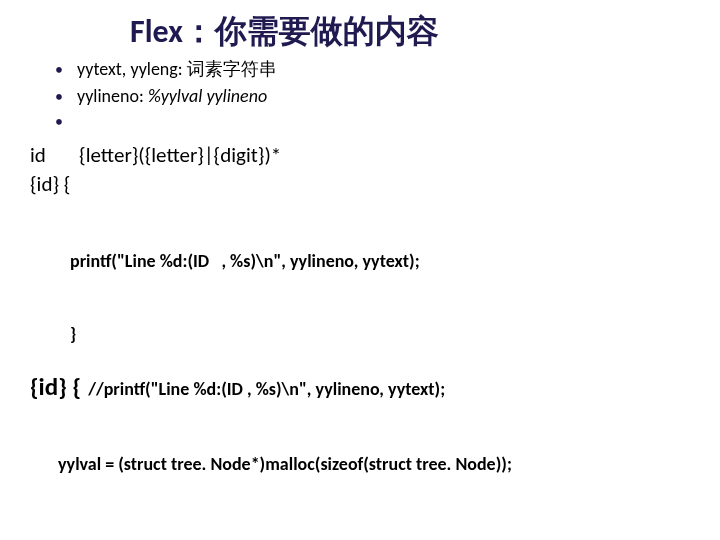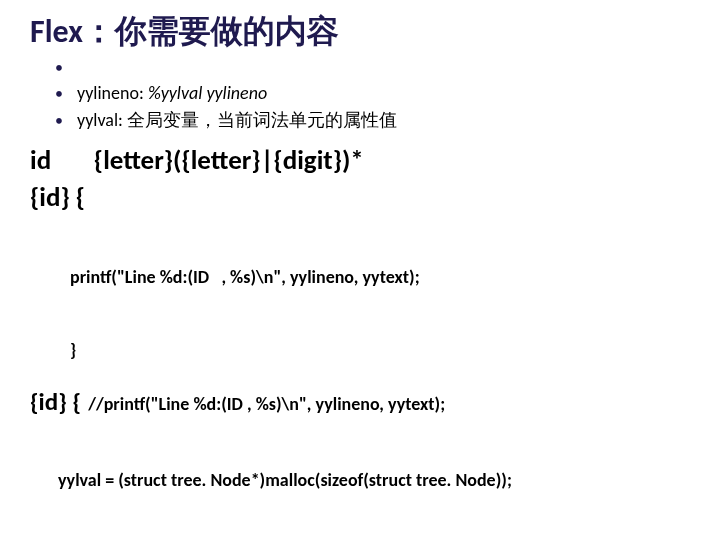--- a/index.html
+++ b/index.html
@@ -9,41 +9,42 @@
     height: 540px;
     box-sizing: border-box;
     font-family: "Calibri", "Microsoft YaHei", sans-serif;
     background: #fff;
     color: #000;
   }
   .title {
     font-size: 32px;
     font-weight: bold;
     color: #1f1a4f;
+    margin-left: 100px;
     margin-bottom: 2px;
   }
   .bullets {
     margin: 0 0 8px 25px;
     font-size: 18px;
     line-height: 1.5;
   }
   .bullet {
     display: flex;
     align-items: baseline;
   }
   .dot {
     color: #1f1a4f;
     font-size: 16px;
     margin-right: 14px;
   }
   .bname { font-weight: normal; }
   .italic { font-style: italic; }
   .deflines {
-    font-size: 27px;
-    font-weight: bold;
+    font-size: 21px;
+    font-weight: normal;
     line-height: 1.3;
     margin: 2px 0 2px 0;
   }
   .code {
     font-size: 18px;
     font-weight: bold;
     line-height: 1.35;
     margin-left: 40px;
     white-space: pre;
   }
@@ -64,28 +65,28 @@
   }
 </style>
 </head>
 <body>
 
 <div class="title">Flex：你需要做的内容</div>
 
 <div class="bullets">
   <div class="bullet">
     <span class="dot">•</span>
+    <span><span class="bname">yytext, yyleng:</span>  <span>词素字符串</span></span>
   </div>
   <div class="bullet">
     <span class="dot">•</span>
     <span><span class="bname">yylineno:</span>  <span class="italic">%yylval yylineno</span></span>
   </div>
   <div class="bullet">
     <span class="dot">•</span>
-    <span><span class="bname">yylval:</span>  <span>全局变量，当前词法单元的属性值</span></span>
   </div>
 </div>
 
 <div class="deflines">
   <span>id</span>&nbsp;&nbsp;&nbsp;&nbsp;&nbsp;&nbsp;&nbsp;<span>{letter}({letter}|{digit})*</span>
 </div>
 
 <div class="deflines">{id}   {</div>
 
 <div class="code">

